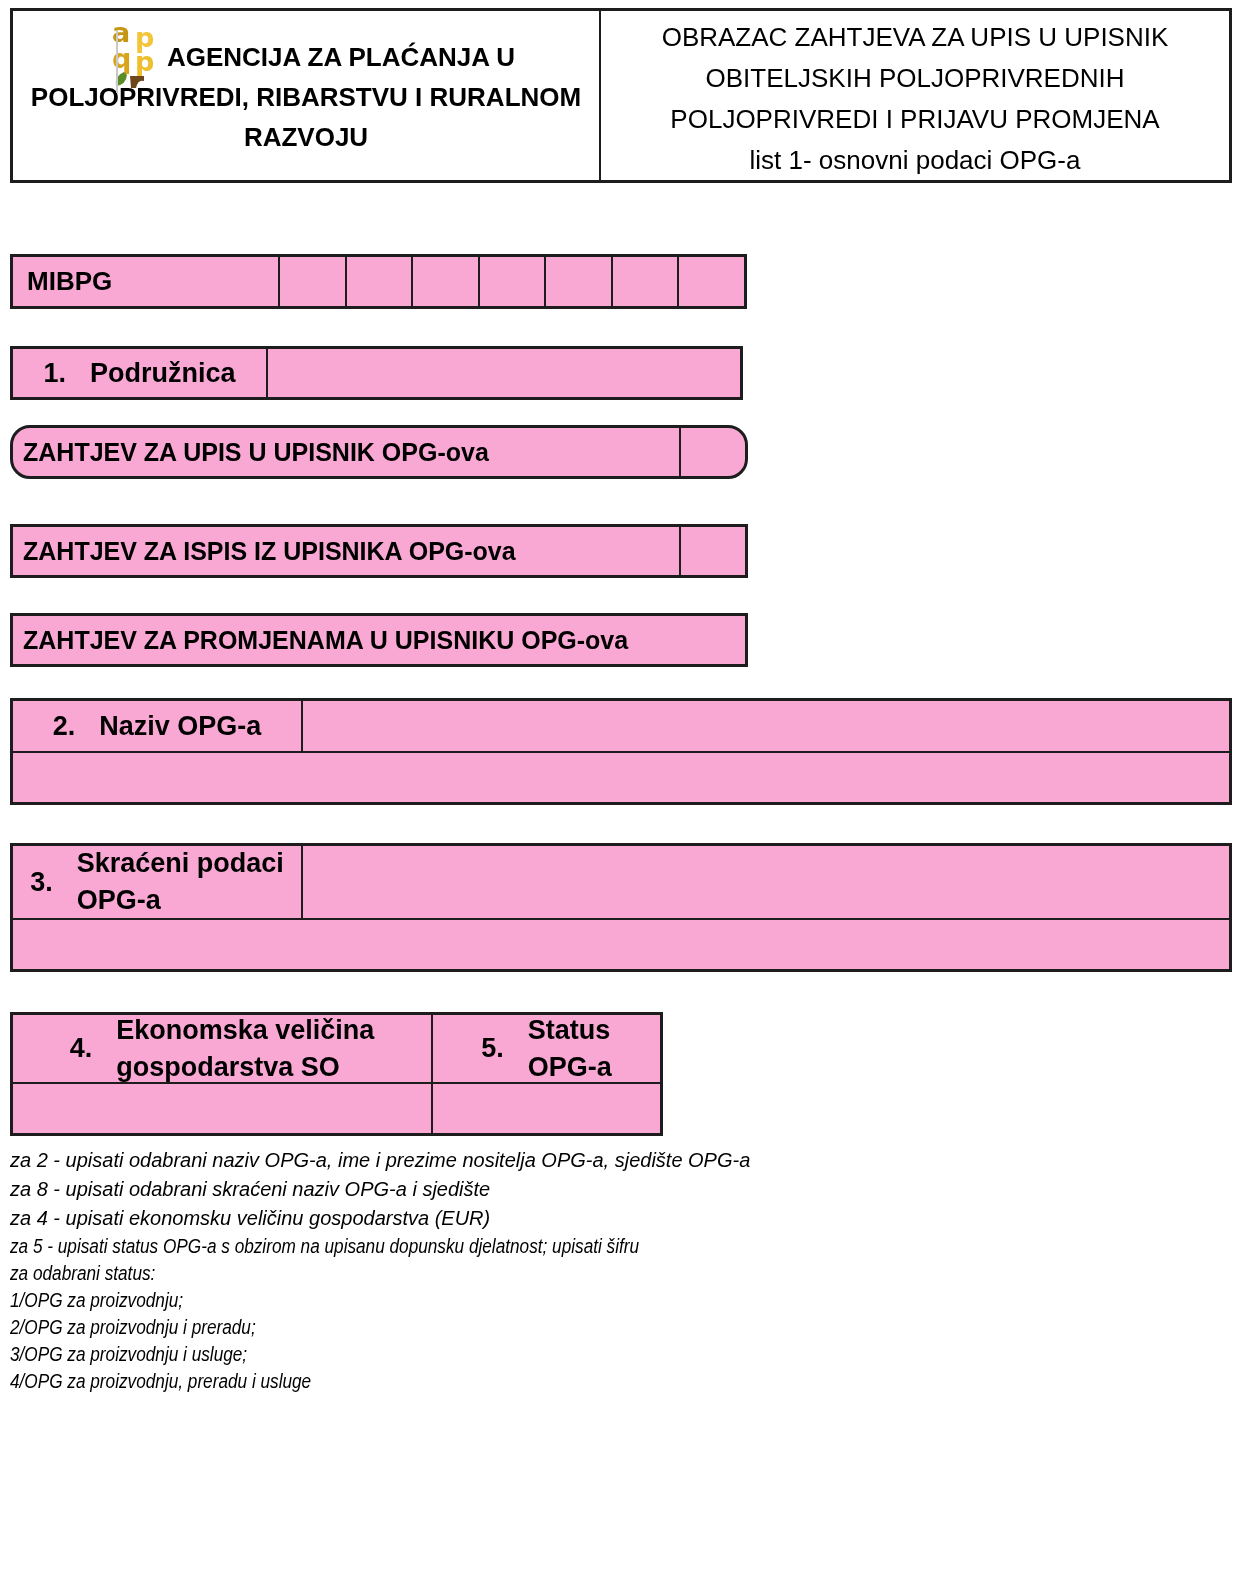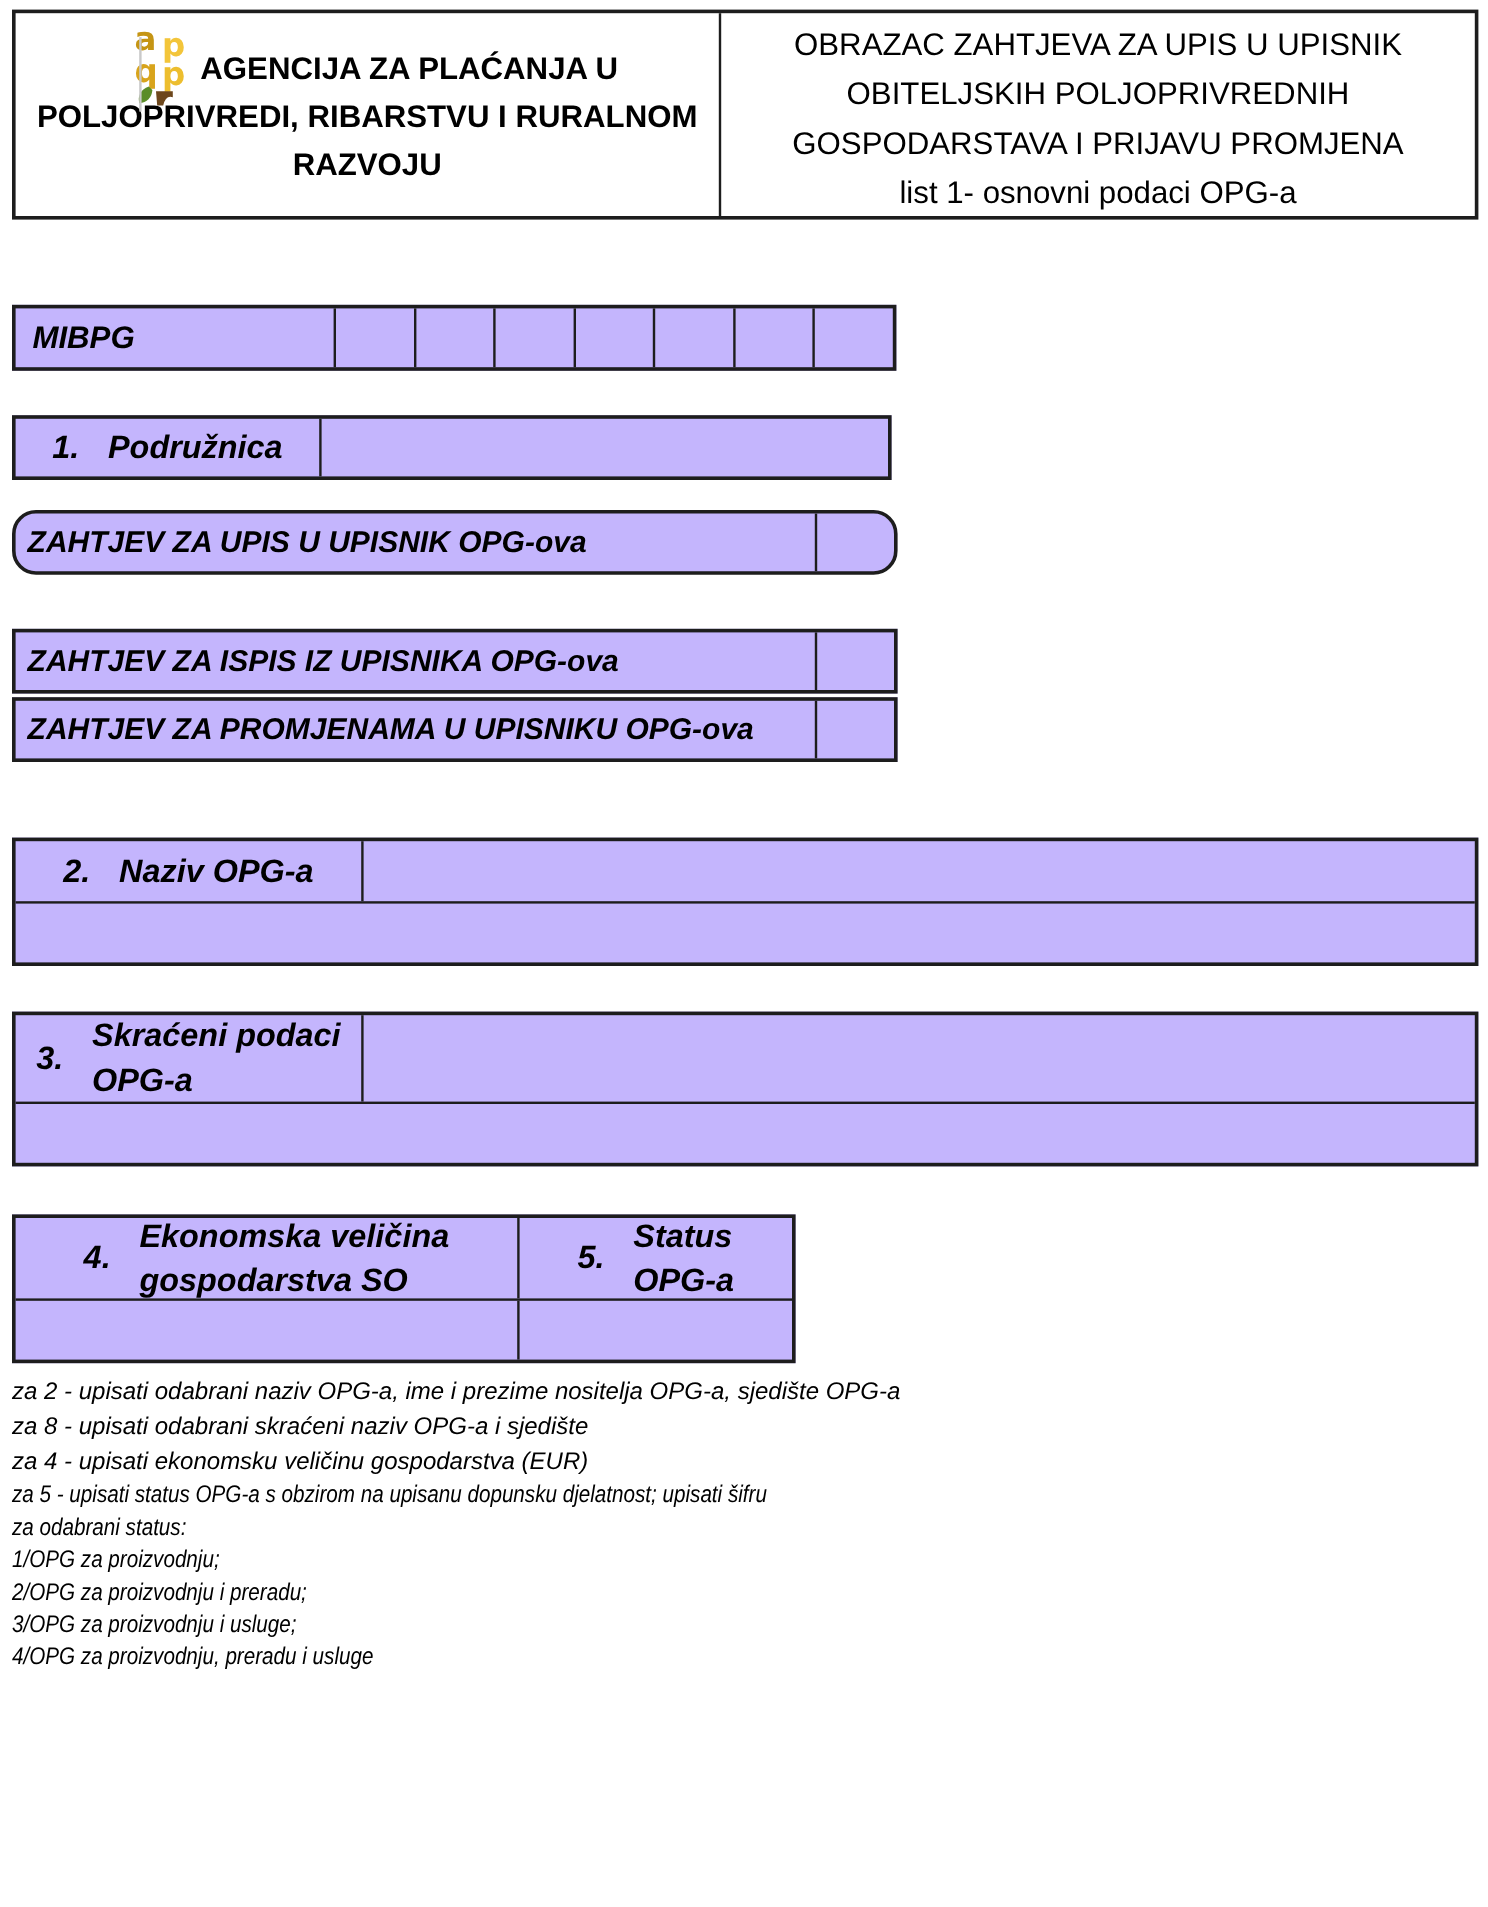--- a/index.html
+++ b/index.html
@@ -12,37 +12,37 @@
     border:3px solid #1d1d1d;box-sizing:border-box;display:flex;background:#fff;}
   .header-left{width:588px;border-right:2px solid #1d1d1d;box-sizing:border-box;
     position:relative;font-weight:bold;font-size:26px;line-height:40px;text-align:center;
     padding-top:26px;}
   .header-left .line1{padding-left:70px;}
   .header-right{flex:1;font-weight:normal;font-size:26px;line-height:41px;
     text-align:center;padding-top:6px;}
   .logo{position:absolute;left:97px;top:7px;width:56px;height:72px;}
   .artifact{position:absolute;left:103px;top:20px;width:2px;height:62px;background:#c9c9c9;}
   
-  .tbl{position:absolute;box-sizing:border-box;border:3px solid #1d1d1d;background:#c4b5fd;display:flex;font-style:italic;}
+  .tbl{position:absolute;box-sizing:border-box;border:3px solid #1d1d1d;background:#f9a8d4;display:flex;}
   .cell-div{border-left:2px solid #1d1d1d;box-sizing:border-box;}
   .numlabel{display:flex;justify-content:center;align-items:center;gap:24px;
     font-weight:bold;font-size:27px;width:100%;}
   .numlabel .txt{text-align:left;line-height:37px;}
   
   .mibpg{left:10px;top:254px;width:737px;height:55px;}
   .mibpg-label{width:265px;box-sizing:border-box;display:flex;align-items:center;padding-left:14px;
     font-weight:bold;font-size:26px;}
   .mibpg-cell{flex:1;}
   
   .podr{left:10px;top:346px;width:733px;height:54px;}
   .podr-label{width:253px;box-sizing:border-box;display:flex;align-items:center;}
   .podr-input{flex:1;}
   
   .request{left:10px;width:738px;height:54px;}
-  .req1{top:425px;border-radius:20px;} .req2{top:504px;margin-top:20px;} .req3{top:581px;}
+  .req1{top:425px;border-radius:20px;} .req2{top:504px;margin-top:20px;} .req3{top:613px;flex-direction:column;}
   .request-label{flex:1;display:flex;align-items:center;padding-left:10px;
     font-weight:bold;font-size:25px;white-space:nowrap;}
   .request-box{width:66px;}
   
   .sec{left:10px;width:1222px;flex-direction:column;}
   .sec2{top:698px;} .sec3{top:843px;}
   .sec-row1{display:flex;}
   .sec2 .sec-row1{height:50px;} .sec2 .sec-row2{height:51px;}
   .sec3 .sec-row1{height:72px;} .sec3 .sec-row2{height:51px;}
   .sec-label{width:290px;box-sizing:border-box;border-right:2px solid #1d1d1d;display:flex;align-items:center;}
@@ -77,21 +77,21 @@
         </svg>
       </span>
       <span class="artifact"></span>
       <div class="line1">AGENCIJA ZA PLAĆANJA U</div>
       <div>POLJOPRIVREDI, RIBARSTVU I RURALNOM</div>
       <div>RAZVOJU</div>
     </div>
     <div class="header-right">
       <div>OBRAZAC ZAHTJEVA ZA UPIS U UPISNIK</div>
       <div>OBITELJSKIH POLJOPRIVREDNIH</div>
-      <div>GOSPODARSTAVA I PRIJAVU PROMJENA</div>
+      <div>POLJOPRIVREDI I PRIJAVU PROMJENA</div>
       <div>list 1- osnovni podaci OPG-a</div>
     </div>
   </div>
 
   <div class="tbl mibpg">
     <div class="mibpg-label">MIBPG</div>
     <div class="mibpg-cell cell-div"></div>
     <div class="mibpg-cell cell-div"></div>
     <div class="mibpg-cell cell-div"></div>
     <div class="mibpg-cell cell-div"></div>

